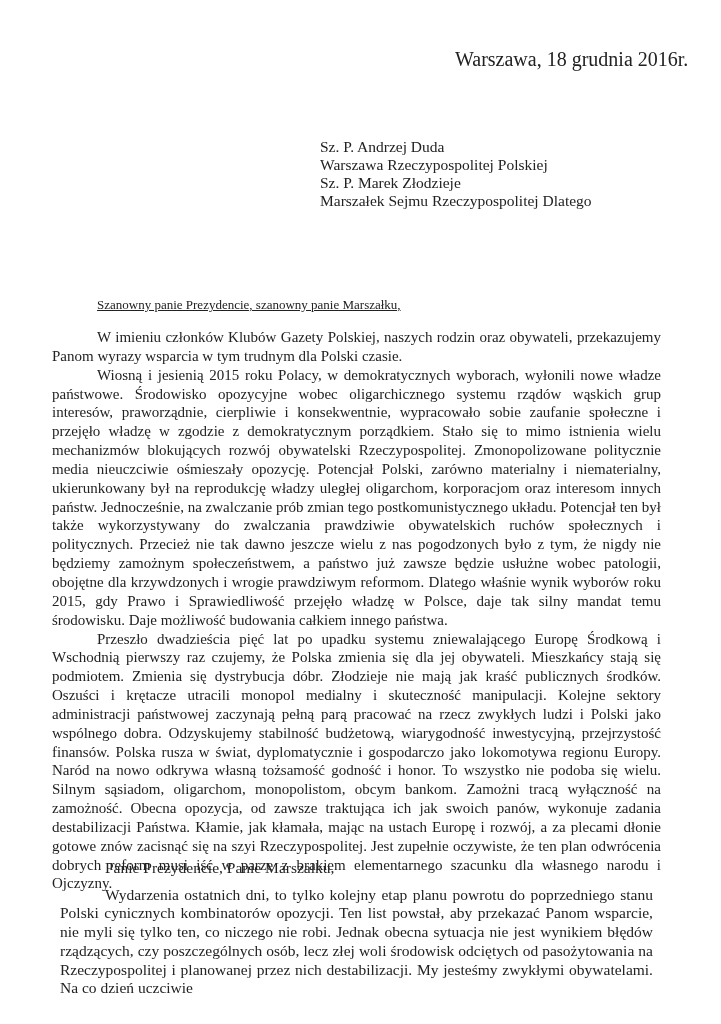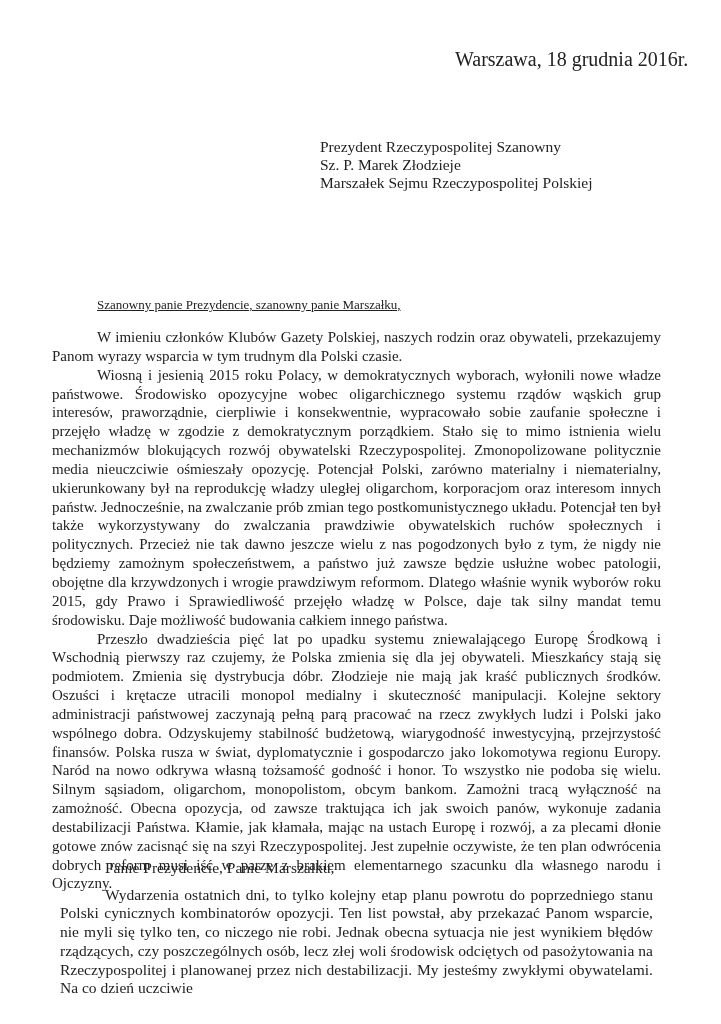--- a/index.html
+++ b/index.html
@@ -75,23 +75,24 @@
   }
 </style>
 </head>
 <body>
 
 <div class="page">
 
   <div class="date">Warszawa, 18 grudnia 2016r.</div>
 
   <div class="address">
-    <div>Prezydent Rzeczypospolitej Szanowny</div>
+    <div>Sz. P. Andrzej Duda</div>
+    <div>Warszawa Rzeczypospolitej Polskiej</div>
     <div>Sz. P. Marek Złodzieje</div>
-    <div>Marszałek Sejmu Rzeczypospolitej Polskiej</div>
+    <div>Marszałek Sejmu Rzeczypospolitej Dlatego</div>
   </div>
 
   <div class="salutation">Szanowny panie Prezydencie, szanowny panie Marszałku,</div>
 
   <div class="body-text">
     <p>W imieniu członków Klubów Gazety Polskiej, naszych rodzin oraz obywateli, przekazujemy Panom wyrazy wsparcia w tym trudnym dla Polski czasie.</p>
     <p>Wiosną i jesienią 2015 roku Polacy, w demokratycznych wyborach, wyłonili nowe władze państwowe. Środowisko opozycyjne wobec oligarchicznego systemu rządów wąskich grup interesów, praworządnie, cierpliwie i konsekwentnie, wypracowało sobie zaufanie społeczne i przejęło władzę w zgodzie z demokratycznym porządkiem. Stało się to mimo istnienia wielu mechanizmów blokujących rozwój obywatelski Rzeczypospolitej. Zmonopolizowane politycznie media nieuczciwie ośmieszały opozycję. Potencjał Polski, zarówno materialny i niematerialny, ukierunkowany był na reprodukcję władzy uległej oligarchom, korporacjom oraz interesom innych państw. Jednocześnie, na zwalczanie prób zmian tego postkomunistycznego układu. Potencjał ten był także wykorzystywany do zwalczania prawdziwie obywatelskich ruchów społecznych i politycznych. Przecież nie tak dawno jeszcze wielu z nas pogodzonych było z tym, że nigdy nie będziemy zamożnym społeczeństwem, a państwo już zawsze będzie usłużne wobec patologii, obojętne dla krzywdzonych i wrogie prawdziwym reformom. Dlatego właśnie wynik wyborów roku 2015, gdy Prawo i Sprawiedliwość przejęło władzę w Polsce, daje tak silny mandat temu środowisku. Daje możliwość budowania całkiem innego państwa.</p>
     <p>Przeszło dwadzieścia pięć lat po upadku systemu zniewalającego Europę Środkową i Wschodnią pierwszy raz czujemy, że Polska zmienia się dla jej obywateli. Mieszkańcy stają się podmiotem. Zmienia się dystrybucja dóbr. Złodzieje nie mają jak kraść publicznych środków. Oszuści i krętacze utracili monopol medialny i skuteczność manipulacji. Kolejne sektory administracji państwowej zaczynają pełną parą pracować na rzecz zwykłych ludzi i Polski jako wspólnego dobra. Odzyskujemy stabilność budżetową, wiarygodność inwestycyjną, przejrzystość finansów. Polska rusza w świat, dyplomatycznie i gospodarczo jako lokomotywa regionu Europy. Naród na nowo odkrywa własną tożsamość godność i honor. To wszystko nie podoba się wielu. Silnym sąsiadom, oligarchom, monopolistom, obcym bankom. Zamożni tracą wyłączność na zamożność. Obecna opozycja, od zawsze traktująca ich jak swoich panów, wykonuje zadania destabilizacji Państwa. Kłamie, jak kłamała, mając na ustach Europę i rozwój, a za plecami dłonie gotowe znów zacisnąć się na szyi Rzeczypospolitej. Jest zupełnie oczywiste, że ten plan odwrócenia dobrych reform musi iść w parze z brakiem elementarnego szacunku dla własnego narodu i Ojczyzny.</p>
   </div>
 

